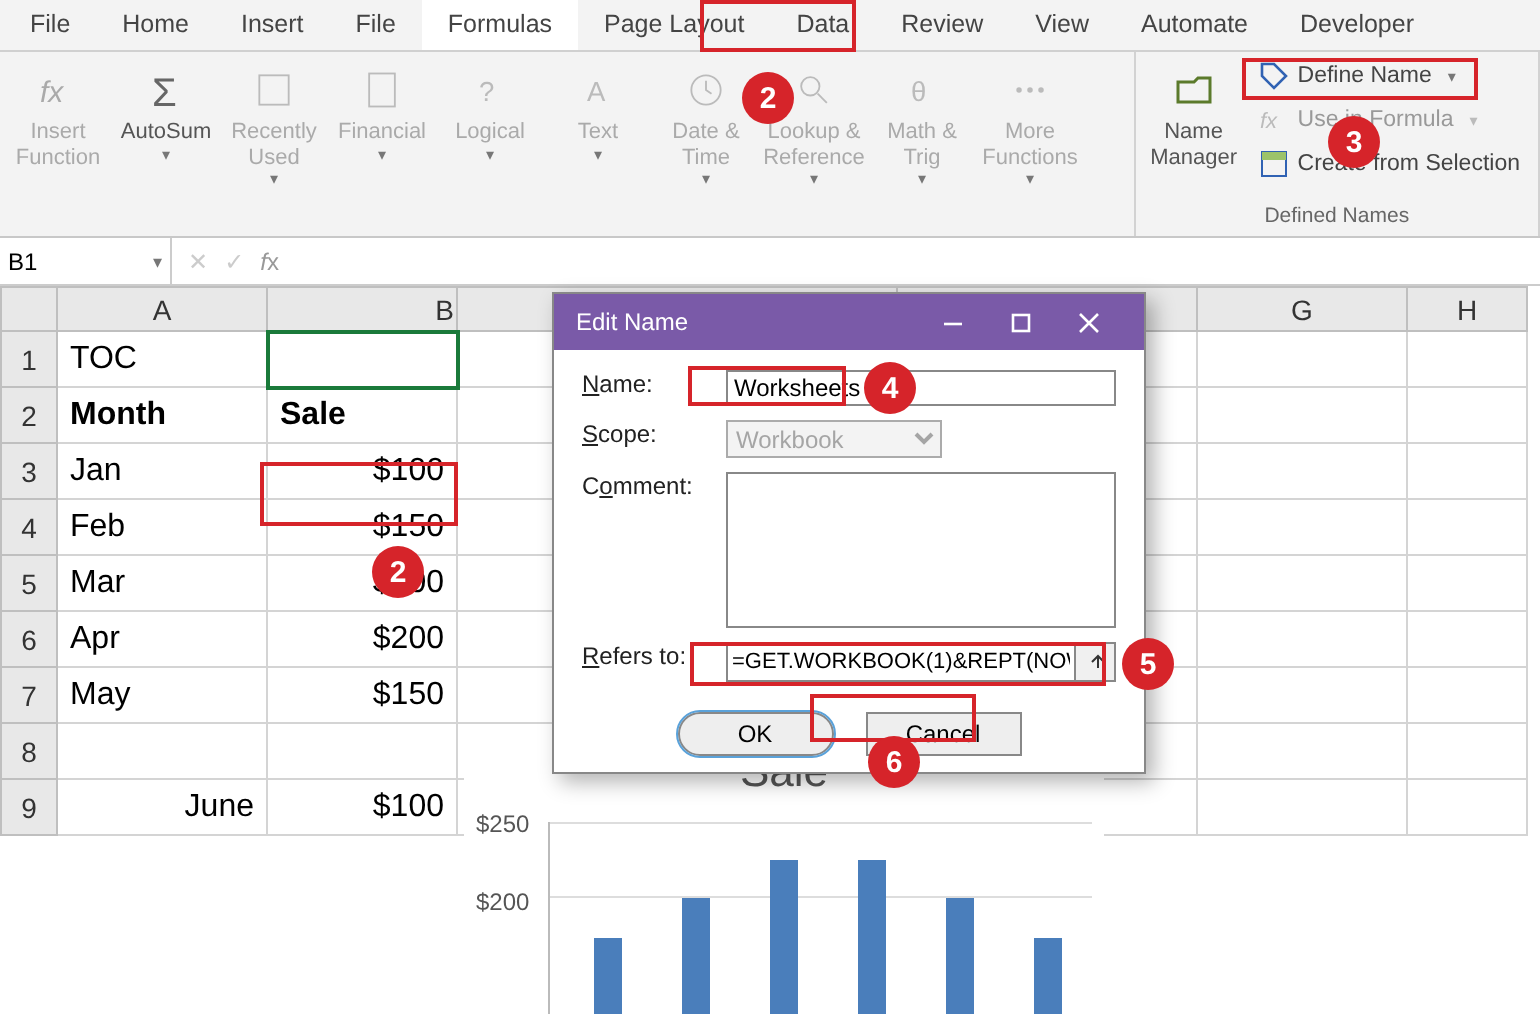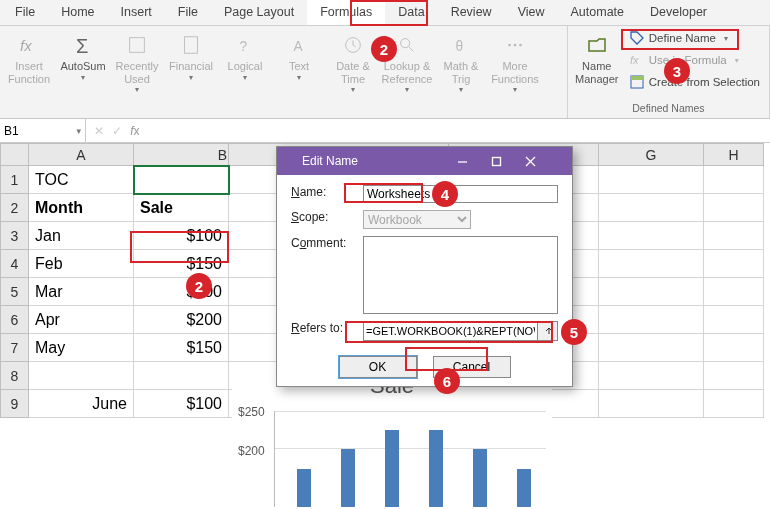--- a/index.html
+++ b/index.html
@@ -51,52 +51,52 @@
 
 .chart { position:absolute; left:232px; top:371px; width:320px; height:140px; background:#fff; pointer-events:none; }
 .chart .title { text-align:center; font-size:22px; color:#555; margin-top:2px; }
 .chart .axis-y { position:absolute; left:6px; top:34px; font-size:12px; color:#555; display:flex; flex-direction:column; gap:25px; }
 .chart .plot { position:absolute; left:42px; top:40px; right:6px; bottom:4px; border-left:1px solid #bbb; }
 .chart .gl { position:absolute; left:0; right:0; border-top:1px solid #ddd; }
 .chart .bar { position:absolute; width:14px; background:#4a7ebb; bottom:0; }
 
 
 .dialog { position:absolute; left:276px; top:146px; width:297px; background:#fff; border:1px solid #888; box-shadow: 4px 4px 10px rgba(0,0,0,.3); font-size:12px; }
-.dialog .titlebar { background:#7a5aa8; color:#fff; height:28px; display:flex; align-items:center; padding:0 25px; justify-content:space-between; }
+.dialog .titlebar { background:#7a5aa8; color:#fff; height:28px; display:flex; align-items:center; padding:0 11px; justify-content:space-between; }
 .dialog .titlebar .wins { display:flex; gap:0; }
 .dialog .titlebar .wbtn { width:34px; height:28px; display:flex; align-items:center; justify-content:center; cursor:pointer; }
 .dialog .body { padding: 10px 14px 8px 14px; display:grid; grid-template-columns: 66px 1fr; row-gap:7px; column-gap:6px; align-items:start; }
 .dialog label { color:#222; position:relative; }
 .dialog .ul { text-decoration: underline; }
 .dialog input[type=text] { width:100%; border:1px solid #888; padding:1px 3px; font-size:12px; height:18px; }
 .dialog select { width:108px; border:1px solid #888; height:19px; font-size:12px; background:#eee; }
 .dialog textarea { width:100%; height:78px; border:1px solid #888; resize:none; font-size:12px; }
 .dialog .refbox { display:flex; }
 .dialog .refbox input { flex:1; border:1px solid #888; height:20px; font-size:11px; padding: 0 2px; }
 .dialog .refbox button { width:20px; height:20px; border:1px solid #888; border-left:none; background:#f0f0f0; cursor:pointer; }
 .dialog .btns { grid-column: 1 / span 2; display:flex; justify-content:center; gap:16px; padding-top:8px; }
 .dialog .btns button { width:78px; height:22px; border:1px solid #888; background:#eee; font-size:12px; cursor:pointer; }
-.dialog .btns button.primary { outline:1px solid #5aa2da; }
+.dialog .btns button.primary { outline:1px solid #5aa2da;border-radius:11px; }
 
 
 .redbox { position:absolute; border:2.5px solid #d6242a; pointer-events:none; z-index:500; }
 .badge { position:absolute; width:26px; height:26px; border-radius:50%; background:#d6242a; color:#fff; font-weight:bold; font-size:15px; display:flex; align-items:center; justify-content:center; z-index:510; }
 
 .icon-svg { display:block; }
 </style>
 </head>
 <body>
 
 <div class="tabs">
   <div class="tab">File</div>
   <div class="tab">Home</div>
   <div class="tab">Insert</div>
   <div class="tab">File</div>
+  <div class="tab active">Formulas</div>
   <div class="tab">Page Layout</div>
-  <div class="tab active">Formulas</div>
   <div class="tab">Data</div>
   <div class="tab">Review</div>
   <div class="tab">View</div>
   <div class="tab">Automate</div>
   <div class="tab">Developer</div>
 </div>
 
 <div class="ribbon">
   <div class="group" style="flex:1">
     <div class="group-body">

